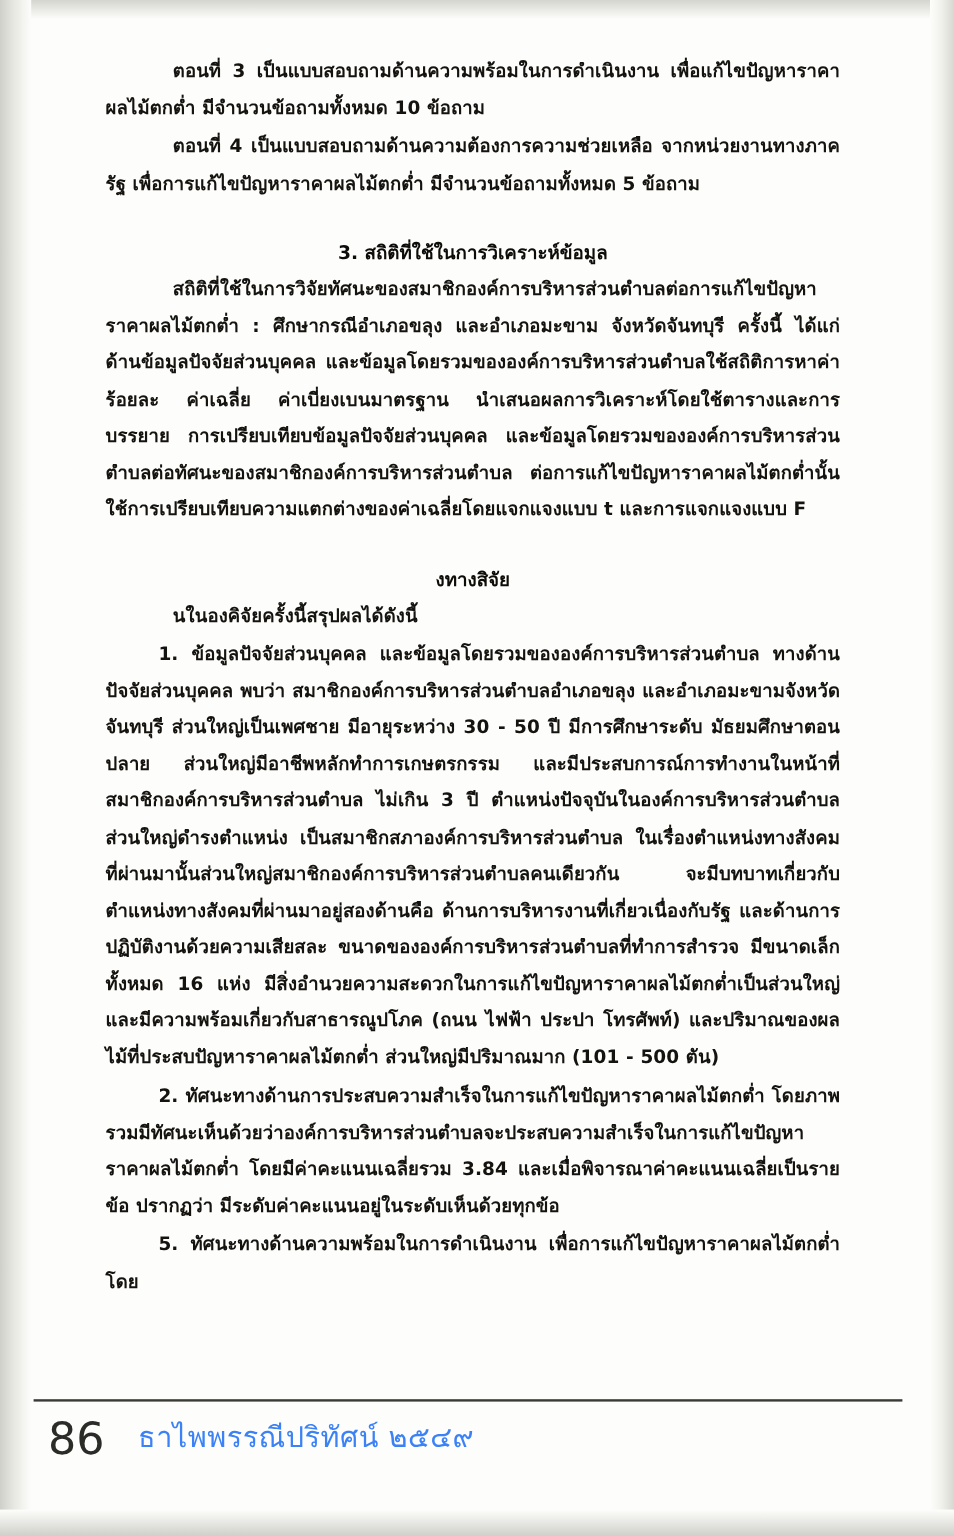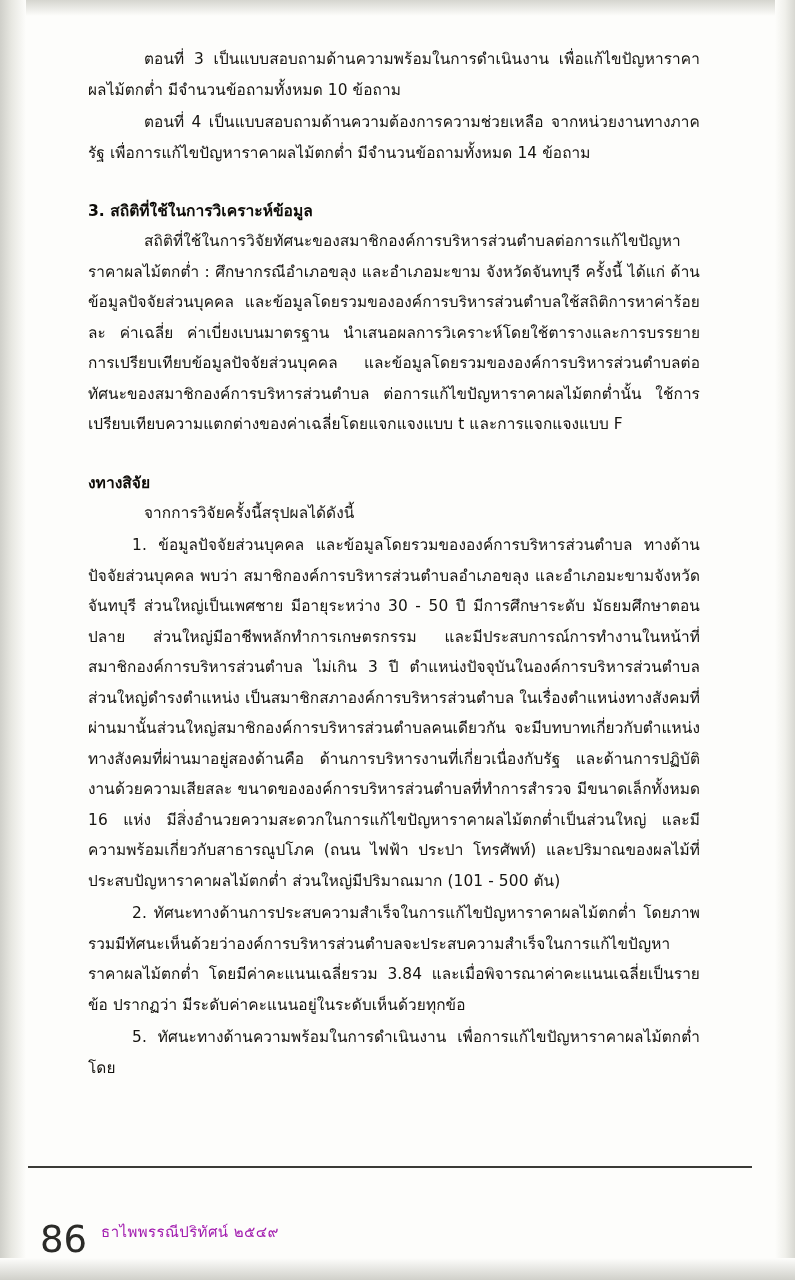--- a/index.html
+++ b/index.html
@@ -54,95 +54,97 @@
   }
 
   p {
     margin: 0 0 2px 0;
     font-size: 15.4px;
     line-height: 30.5px;
     text-align: justify;
     text-justify: inter-word;
     letter-spacing: 0.1px;
     color: #15130f;
+    font-weight: bold;
   }
   p.indent {
     text-indent: 56px;
   }
   p.indent-sm {
     text-indent: 44px;
   }
   h3.section {
     margin: 0;
     padding: 0;
     font-size: 15.6px;
     font-weight: bold;
     line-height: 30px;
     color: #0e0c08;
+    text-align: center;
   }
   .gap-lg { height: 26px; }
 
   
   .footer-rule {
     position: absolute;
     left: 28px;
     top: 1166px;
     width: 724px;
     height: 2px;
     background: #3a3a36;
   }
   .footer {
     position: absolute;
     left: 40px;
-    top: 1220px;
+    top: 1180px;
     width: 700px;
     display: flex;
-    align-items: flex-start;
-    gap: 14px;
+    align-items: center;
+    gap: 28px;
   }
   .page-number {
     font-size: 37px;
     line-height: 40px;
     color: #2b2b28;
     font-family: "DejaVu Sans", "Liberation Sans", sans-serif;
   }
   .footer-title {
-    font-size: 15px;
+    font-size: 24px;
     line-height: 24px;
-    color: #a21caf;
+    color: #3b82f6;
     padding-bottom: 4px;
     letter-spacing: 0.4px;
   }
 </style>
 </head>
 <body>
 
 <div class="page">
 
   <div class="scan-edge-top"></div>
   <div class="scan-edge-left"></div>
   <div class="scan-edge-right"></div>
   <div class="scan-edge-bottom"></div>
 
   <div class="content">
 
     <p class="indent">ตอนที่ 3 เป็นแบบสอบถามด้านความพร้อมในการดำเนินงาน เพื่อแก้ไขปัญหาราคาผลไม้ตกต่ำ มีจำนวนข้อถามทั้งหมด 10 ข้อถาม</p>
-    <p class="indent">ตอนที่ 4 เป็นแบบสอบถามด้านความต้องการความช่วยเหลือ จากหน่วยงานทางภาครัฐ เพื่อการแก้ไขปัญหาราคาผลไม้ตกต่ำ มีจำนวนข้อถามทั้งหมด 14 ข้อถาม</p>
+    <p class="indent">ตอนที่ 4 เป็นแบบสอบถามด้านความต้องการความช่วยเหลือ จากหน่วยงานทางภาครัฐ เพื่อการแก้ไขปัญหาราคาผลไม้ตกต่ำ มีจำนวนข้อถามทั้งหมด 5 ข้อถาม</p>
 
     <div class="gap-lg"></div>
 
     <h3 class="section">3. สถิติที่ใช้ในการวิเคราะห์ข้อมูล</h3>
 
     <p class="indent">สถิติที่ใช้ในการวิจัยทัศนะของสมาชิกองค์การบริหารส่วนตำบลต่อการแก้ไขปัญหาราคาผลไม้ตกต่ำ : ศึกษากรณีอำเภอขลุง และอำเภอมะขาม จังหวัดจันทบุรี ครั้งนี้ ได้แก่ ด้านข้อมูลปัจจัยส่วนบุคคล และข้อมูลโดยรวมขององค์การบริหารส่วนตำบลใช้สถิติการหาค่าร้อยละ ค่าเฉลี่ย ค่าเบี่ยงเบนมาตรฐาน นำเสนอผลการวิเคราะห์โดยใช้ตารางและการบรรยาย การเปรียบเทียบข้อมูลปัจจัยส่วนบุคคล และข้อมูลโดยรวมขององค์การบริหารส่วนตำบลต่อทัศนะของสมาชิกองค์การบริหารส่วนตำบล ต่อการแก้ไขปัญหาราคาผลไม้ตกต่ำนั้น ใช้การเปรียบเทียบความแตกต่างของค่าเฉลี่ยโดยแจกแจงแบบ t และการแจกแจงแบบ F</p>
 
     <div class="gap-lg"></div>
 
     <h3 class="section">งทางสิจัย</h3>
 
-    <p class="indent">จากการวิจัยครั้งนี้สรุปผลได้ดังนี้</p>
+    <p class="indent">นในองคิจัยครั้งนี้สรุปผลได้ดังนี้</p>
 
     <p class="indent-sm">1. ข้อมูลปัจจัยส่วนบุคคล และข้อมูลโดยรวมขององค์การบริหารส่วนตำบล ทางด้านปัจจัยส่วนบุคคล พบว่า สมาชิกองค์การบริหารส่วนตำบลอำเภอขลุง และอำเภอมะขามจังหวัดจันทบุรี ส่วนใหญ่เป็นเพศชาย มีอายุระหว่าง 30 - 50 ปี มีการศึกษาระดับ มัธยมศึกษาตอนปลาย ส่วนใหญ่มีอาชีพหลักทำการเกษตรกรรม และมีประสบการณ์การทำงานในหน้าที่สมาชิกองค์การบริหารส่วนตำบล ไม่เกิน 3 ปี ตำแหน่งปัจจุบันในองค์การบริหารส่วนตำบลส่วนใหญ่ดำรงตำแหน่ง เป็นสมาชิกสภาองค์การบริหารส่วนตำบล ในเรื่องตำแหน่งทางสังคมที่ผ่านมานั้นส่วนใหญ่สมาชิกองค์การบริหารส่วนตำบลคนเดียวกัน จะมีบทบาทเกี่ยวกับตำแหน่งทางสังคมที่ผ่านมาอยู่สองด้านคือ ด้านการบริหารงานที่เกี่ยวเนื่องกับรัฐ และด้านการปฏิบัติงานด้วยความเสียสละ ขนาดขององค์การบริหารส่วนตำบลที่ทำการสำรวจ มีขนาดเล็กทั้งหมด 16 แห่ง มีสิ่งอำนวยความสะดวกในการแก้ไขปัญหาราคาผลไม้ตกต่ำเป็นส่วนใหญ่ และมีความพร้อมเกี่ยวกับสาธารณูปโภค (ถนน ไฟฟ้า ประปา โทรศัพท์) และปริมาณของผลไม้ที่ประสบปัญหาราคาผลไม้ตกต่ำ ส่วนใหญ่มีปริมาณมาก (101 - 500 ตัน)</p>
     <p class="indent-sm">2. ทัศนะทางด้านการประสบความสำเร็จในการแก้ไขปัญหาราคาผลไม้ตกต่ำ โดยภาพรวมมีทัศนะเห็นด้วยว่าองค์การบริหารส่วนตำบลจะประสบความสำเร็จในการแก้ไขปัญหาราคาผลไม้ตกต่ำ โดยมีค่าคะแนนเฉลี่ยรวม 3.84 และเมื่อพิจารณาค่าคะแนนเฉลี่ยเป็นรายข้อ ปรากฏว่า มีระดับค่าคะแนนอยู่ในระดับเห็นด้วยทุกข้อ</p>
     <p class="indent-sm">5. ทัศนะทางด้านความพร้อมในการดำเนินงาน เพื่อการแก้ไขปัญหาราคาผลไม้ตกต่ำ โดย</p>
 
   </div>
 
   <div class="footer-rule"></div>
 
   <div class="footer">

